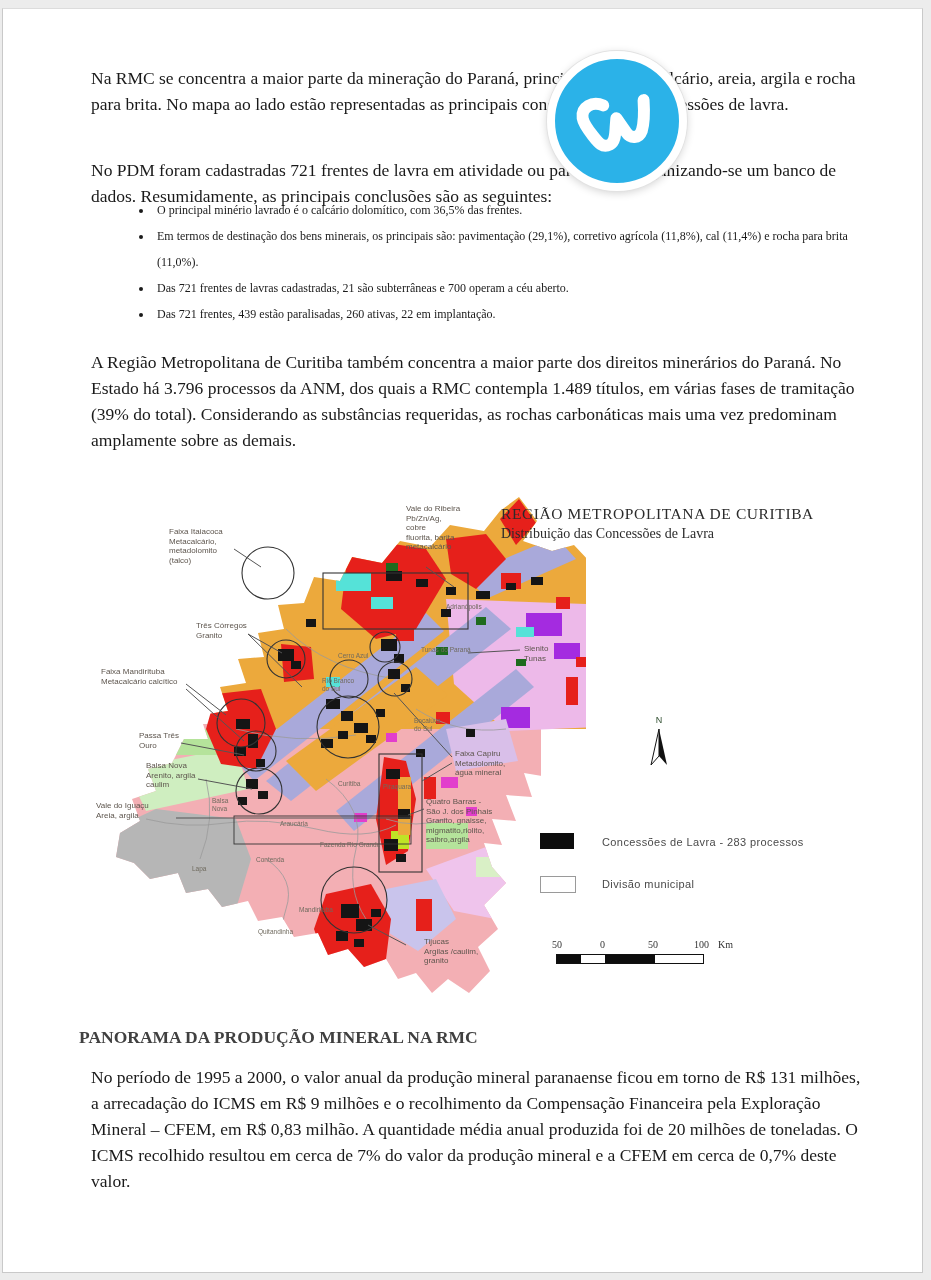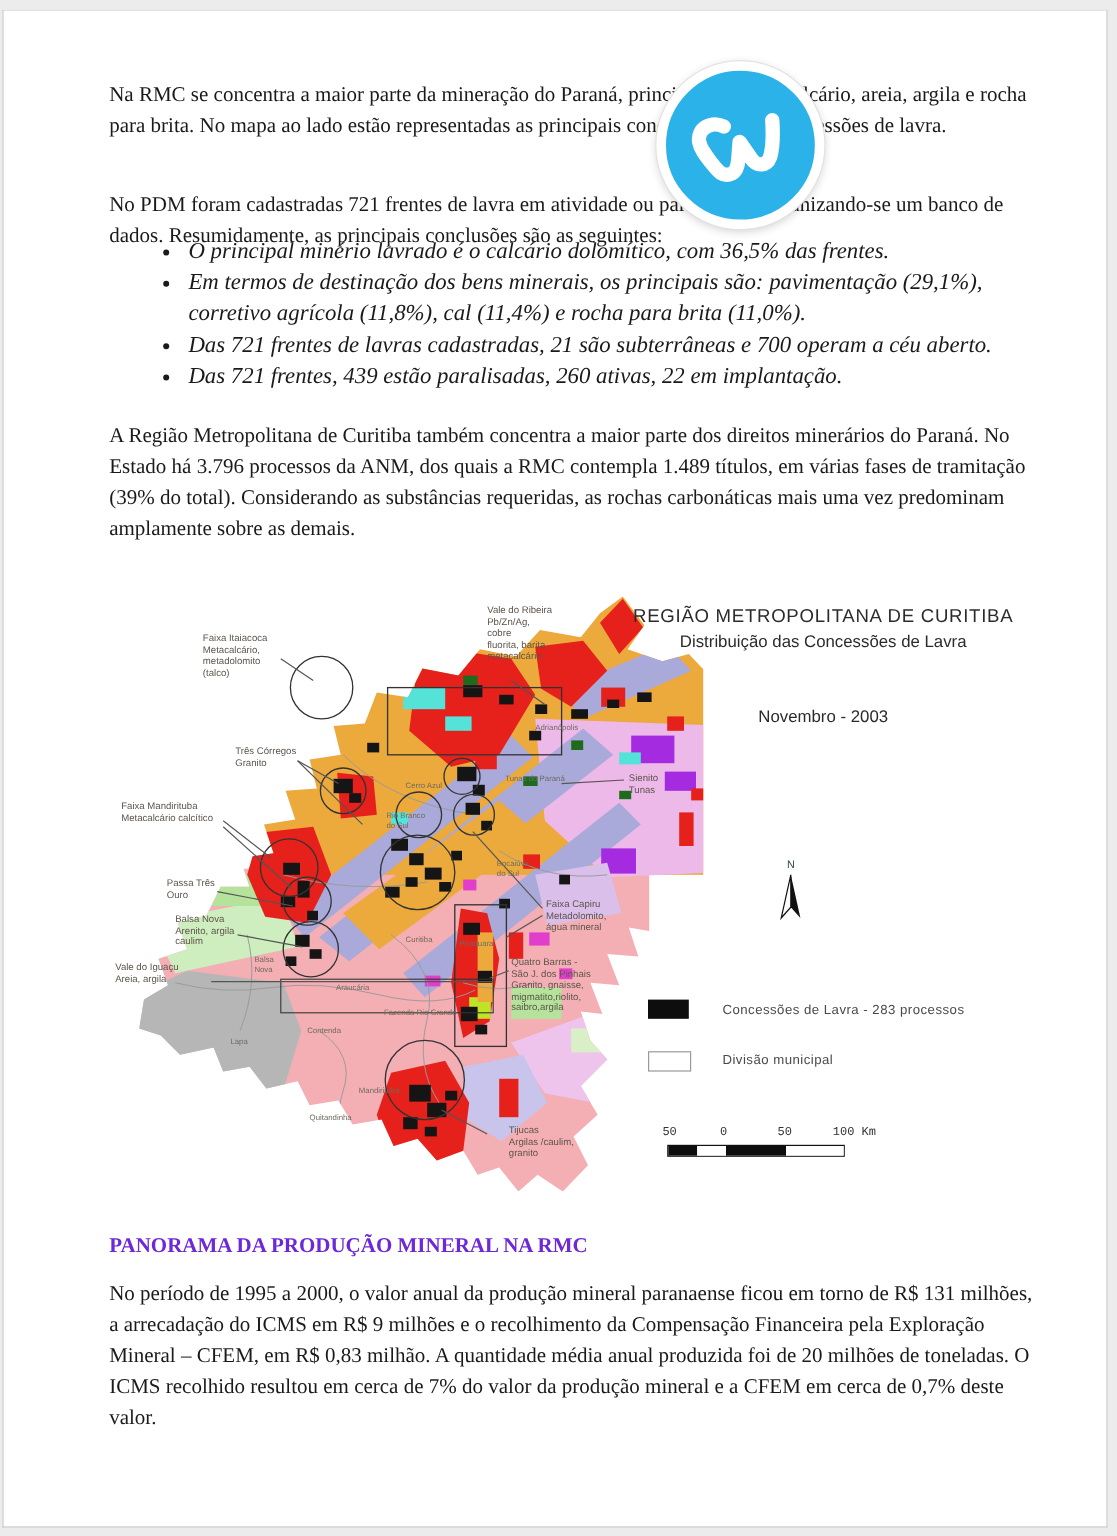--- a/index.html
+++ b/index.html
@@ -11,40 +11,40 @@
     position:absolute;left:2px;top:8px;width:919px;height:1263px;
     background:#ffffff;border:1px solid #c9c9c9;border-top-color:#dcdcdc;
   }
   
   .para{
     position:absolute;left:88px;width:772px;
     font-size:17.5px;line-height:26px;color:#1a1a1a;text-align:left;
   }
   .bullets{
     position:absolute;left:120px;width:724px;margin:0;padding:0 0 0 30px;
-    font-size:19px;line-height:26px;color:#1a1a1a;font-style:italic;
+    font-size:12px;line-height:26px;color:#1a1a1a;
   }
   .bullets li{margin:0;padding-left:4px;}
   .section-heading{
-    position:absolute;left:88px;width:772px;
-    font-size:17.5px;line-height:24px;font-weight:bold;color:#6d28d9;
+    position:absolute;left:76px;width:772px;
+    font-size:17.5px;line-height:24px;font-weight:bold;color:#404040;
   }
   
   .logo{
     position:absolute;left:544px;top:42px;width:124px;height:124px;
     border-radius:50%;border:8px solid #ffffff;
     box-shadow:0 0 0 1px #e2e2e2, 0 2px 8px rgba(0,0,0,0.18);
     display:flex;align-items:center;justify-content:center;
   }
   
   .map-figure{position:absolute;left:83px;top:470px;width:790px;height:545px;}
   .map-figure svg.geo{position:absolute;left:0;top:0;}
   .map-title{
-    position:absolute;left:415px;top:26px;width:370px;text-align:center;
-    font-family:Liberation Sans, sans-serif;color:#2b2b2b;
+    position:absolute;left:415px;top:26px;width:370px;
+    font-family:Liberation Serif, serif;color:#2b2b2b;
   }
   .map-title .t1{font-size:15.5px;letter-spacing:0.6px;}
   .map-title .t2,.map-title .t3{font-size:14px;margin-top:3px;}
   .map-date{
     position:absolute;left:415px;top:110px;width:370px;text-align:center;
     font-family:"Liberation Sans",sans-serif;font-size:14px;color:#2b2b2b;
   }
   .callout{
     position:absolute;font-family:"Liberation Sans",sans-serif;
     font-size:8px;line-height:9.5px;color:#5d554d;white-space:pre-line;
@@ -58,21 +58,21 @@
     font-family:"Liberation Sans",sans-serif;font-size:9px;color:#2e4d2e;
   }
   .legend{position:absolute;left:452px;top:348px;font-family:"Liberation Sans",sans-serif;}
   .legend-row{display:flex;align-items:center;margin-bottom:12px;}
   .legend-sym{width:64px;height:30px;position:relative;flex:0 0 64px;}
   .legend-label{font-size:11px;color:#4a4a4a;letter-spacing:0.4px;}
   .sym-circle{position:absolute;left:2px;top:6px;width:24px;height:24px;border:1.5px solid #333;border-radius:50%;background:#fff;}
   .sym-rect{position:absolute;left:16px;top:0px;width:30px;height:21px;border:1.5px solid #333;background:transparent;}
   .sym-black{position:absolute;left:2px;top:6px;width:34px;height:16px;background:#0d0d0d;}
   .sym-outline{position:absolute;left:2px;top:7px;width:34px;height:15px;border:1px solid #9a9a9a;background:#fff;}
-  .scalebar{position:absolute;left:470px;top:460px;font-family:Liberation Mono, monospace;color:#333;text-align:right;}
+  .scalebar{position:absolute;left:470px;top:460px;font-family:Liberation Serif, serif;color:#333;text-align:right;}
   .scale-labels{position:relative;height:13px;font-size:10px;}
   .scale-labels span{position:absolute;top:0;}
   .scale-strip{margin-top:2px;width:146px;height:8px;border:1px solid #111;display:flex;}
   .scale-strip .b{background:#0d0d0d;}
   .scale-strip .w{background:#fff;}
   .km{position:absolute;left:162px;top:0;font-size:10px;}
 </style>
 </head>
 <body>
 
@@ -260,21 +260,20 @@
         <line x1="366" y1="284" x2="336" y2="302"></line>
         <line x1="338" y1="330" x2="322" y2="336"></line>
         <line x1="320" y1="466" x2="282" y2="446"></line>
       </g>
     </svg>
 
     <div class="map-title">
       <div class="t1">REGIÃO METROPOLITANA DE CURITIBA</div>
       <div class="t2">Distribuição das Concessões de Lavra</div>
     </div>
-    <div class="map-date">Novembro - 2003</div>
 
     <div class="compass">
       <div>N</div>
       <svg width="26" height="44" viewBox="0 0 26 44">
         <path d="M 13,4 L 21,40 L 13,31 Z" fill="#111"></path>
         <path d="M 13,4 L 5,40 L 13,31 Z" fill="#fff" stroke="#111" stroke-width="1"></path>
       </svg>
     </div>
 
     <div class="callout" style="left:83px;top:48px;">Faixa Itaiacoca

